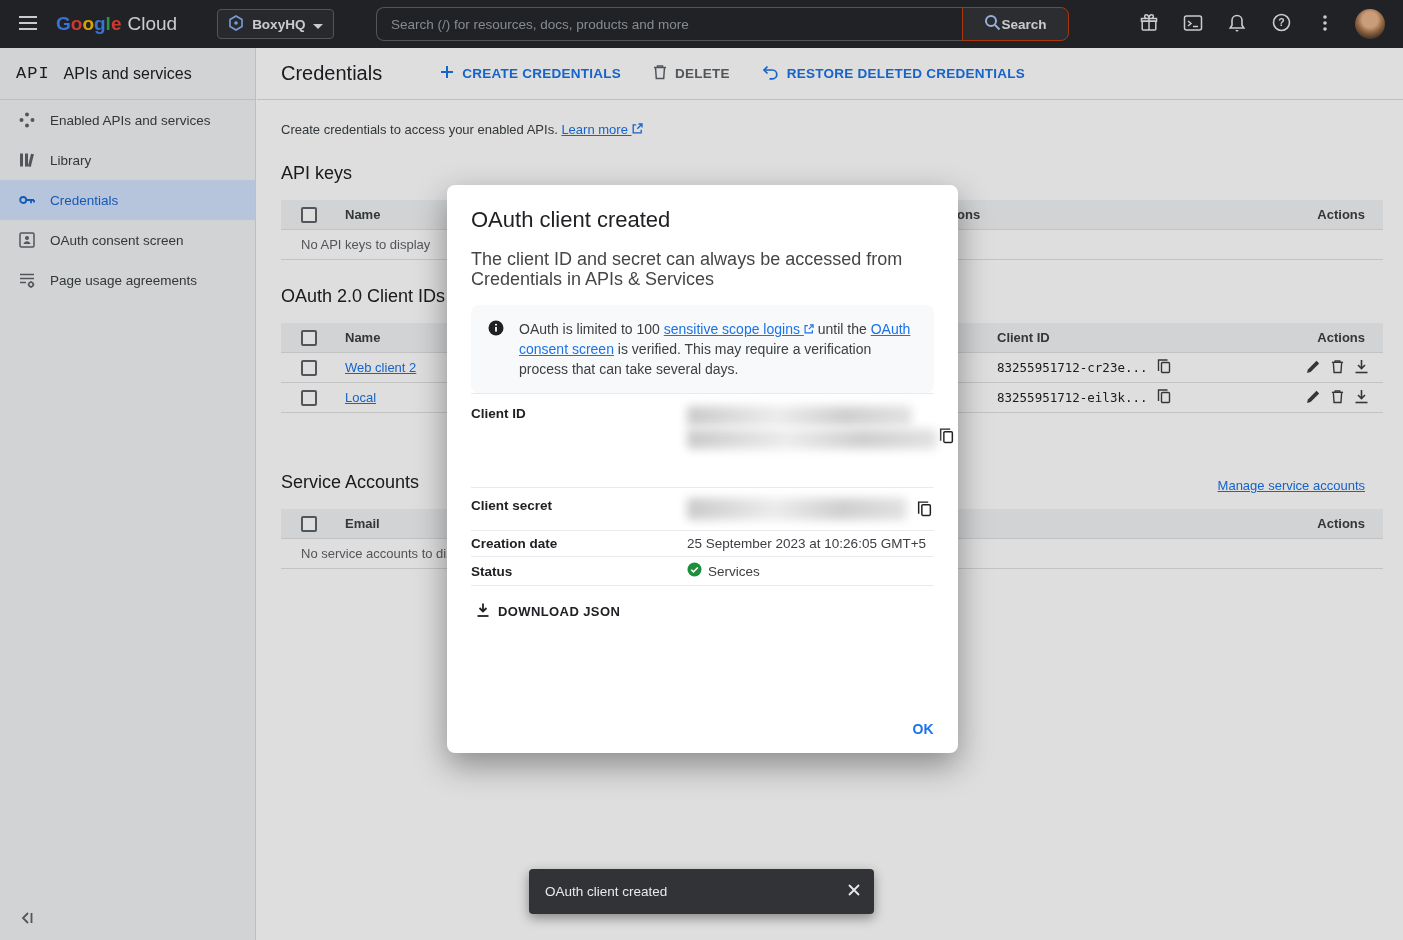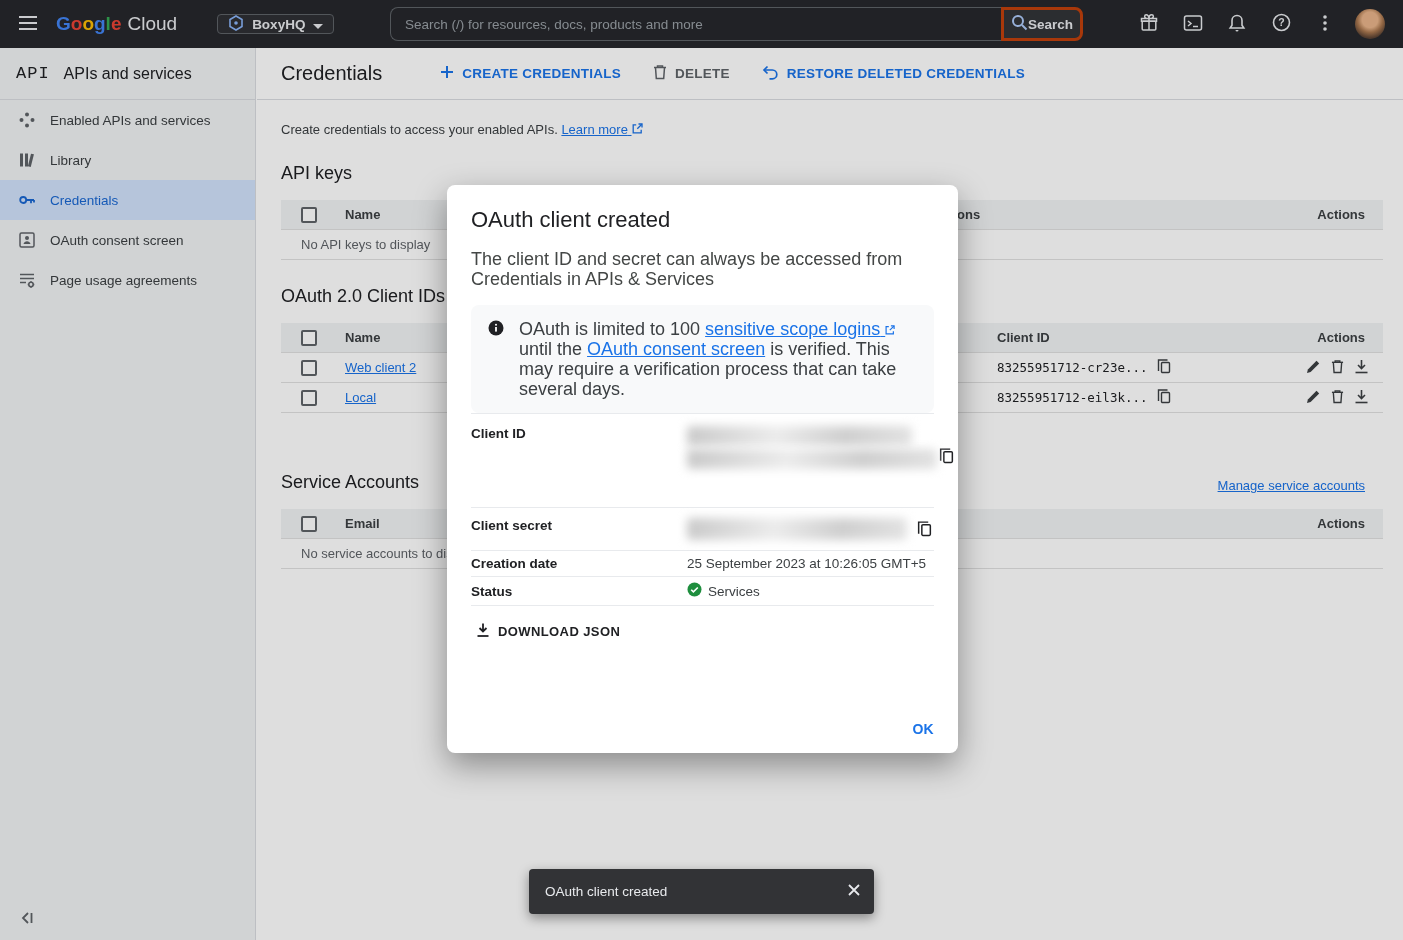--- a/index.html
+++ b/index.html
@@ -9,29 +9,29 @@
 
   
   .topbar { position:absolute; top:0; left:0; width:100%; height:48px; background:#26282c;
             display:flex; align-items:center; z-index:10; }
   .tb-btn { background:none; border:none; width:40px; height:40px; display:flex;
             align-items:center; justify-content:center; cursor:pointer; flex:none; }
   .menu-btn { margin-left:8px; }
   .gc-logo { display:flex; align-items:baseline; margin-left:8px; cursor:pointer; }
   .gl-ch { font-size:19px; font-weight:bold; }
   .cloud-txt { font-size:19px; color:#e8eaed; margin-left:6px; font-weight:normal; }
-  .project-btn { margin-left:40px; height:20px; display:flex; align-items:center; gap:8px;
+  .project-btn { margin-left:40px; height:30px; display:flex; align-items:center; gap:8px;
                  background:rgba(255,255,255,0.04); border:1px solid #5f6368; border-radius:4px;
                  padding:0 10px; color:#e8eaed; font-size:13.5px; font-weight:bold; cursor:pointer; }
-  .searchwrap { position:absolute; left:390px; top:7px; width:693px; height:34px; display:flex; }
+  .searchwrap { position:absolute; left:376px; top:7px; width:693px; height:34px; display:flex; }
   .search-input { flex:1; background:transparent; border:1px solid #5f6368; border-right:none;
                   border-radius:8px 0 0 8px; color:#e8eaed; font-size:13.5px; padding:0 14px;
                   font-family:"Liberation Sans",sans-serif; outline:none; }
   .search-input::placeholder { color:#9aa0a6; }
-  .search-btn { width:82px; background:rgba(255,255,255,0.06); border:3px solid #c2410c;
+  .search-btn { width:107px; background:rgba(255,255,255,0.06); border:1px solid #c2410c;
                 border-radius:0 8px 8px 0; display:flex; align-items:center; justify-content:center;
                 gap:0; color:#e8eaed; font-size:13.5px; font-weight:bold; cursor:pointer; }
   .tb-right { margin-left:auto; display:flex; align-items:center; gap:4px; margin-right:10px; }
   .avatar { width:30px; height:30px; border-radius:50%; margin:0 8px 0 6px; cursor:pointer; border:none;
             background:radial-gradient(circle at 50% 36%, #e8b48a 0 32%, #a9774f 52%, #5d4434 74%, #39322f 100%); }
 
   
   .sidebar { position:absolute; top:48px; left:0; width:256px; bottom:0; background:#f1f3f4;
              border-right:1px solid #dadce0; z-index:5; }
   .sb-header { height:52px; display:flex; align-items:center; gap:14px; padding-left:16px;
@@ -85,21 +85,21 @@
 
   
   .scrim { position:absolute; inset:0; background:rgba(0,0,0,0.13); z-index:20; }
   .dialog { position:absolute; left:447px; top:185px; width:511px; height:568px; background:#fff;
             border-radius:8px; box-shadow:0 12px 32px rgba(0,0,0,0.38); z-index:30;
             padding:22px 24px 0 24px; }
   .dlg-title { font-size:22px; font-weight:normal; color:#202124; }
   .dlg-body { margin-top:16px; font-size:18px; line-height:20px; color:#444746; }
   .notice { margin-top:16px; background:#f8f9fa; border-radius:8px; padding:14px 16px;
             display:flex; gap:14px; }
-  .notice-text { font-size:18px; line-height:20px; color:#3c4043; }
+  .notice-text { font-size:14px; line-height:20px; color:#3c4043; }
   .frow { display:flex; border-top:1px solid #e8eaed; font-size:13.5px; }
   .flabel { width:216px; flex:none; font-weight:bold; color:#202124; }
   .fval { flex:1; display:flex; color:#3c4043; }
   .frow.r-cid { padding:12px 0 38px; }
   .frow.r-sec { padding:10px 0 8px; }
   .frow.slim { padding:5px 0; align-items:center; }
   .frow.last { border-bottom:1px solid #e8eaed; }
   .blur-stack { display:flex; flex-direction:column; gap:3px; }
   .blurbar { background:linear-gradient(100deg,#c9c9c9,#ececec 40%,#cfcfcf 70%,#e3e3e3);
              filter:blur(5px); border-radius:4px; height:20px; }

